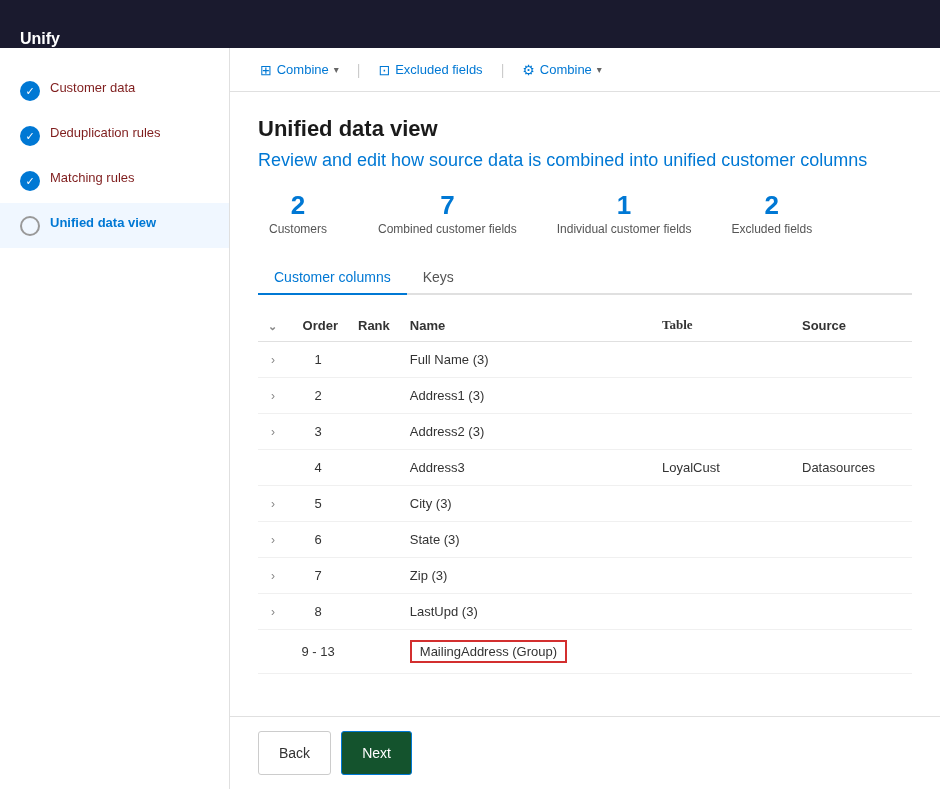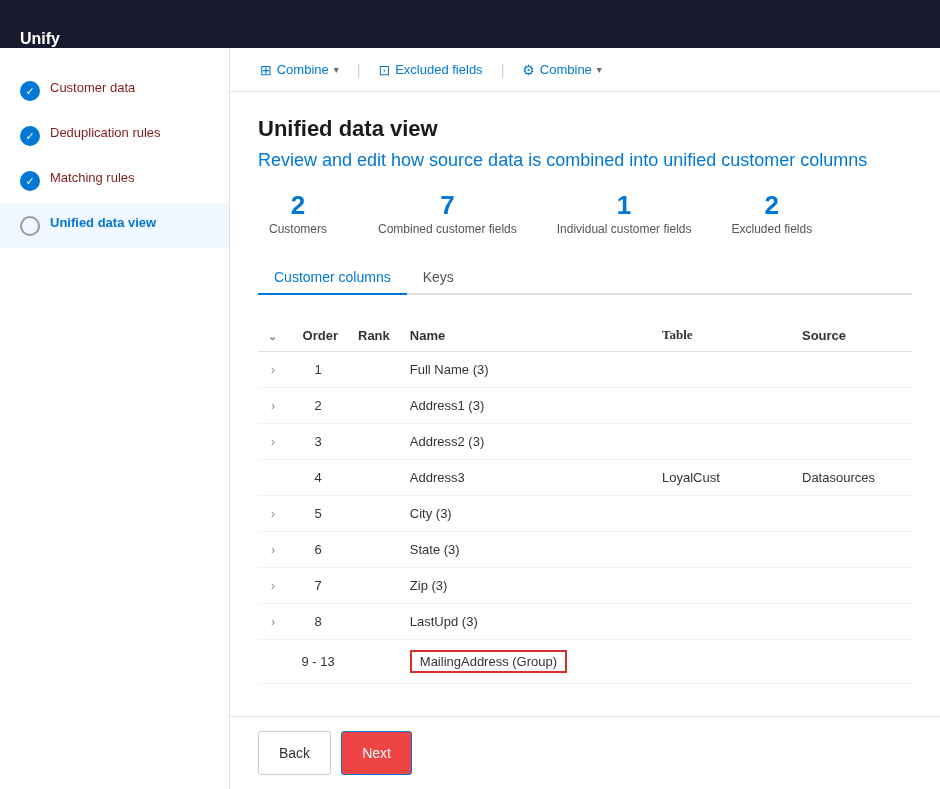--- a/index.html
+++ b/index.html
@@ -143,21 +143,21 @@
       color: #555;
       text-align: center;
       line-height: 1.3;
       margin-top: 2px;
     }
 
     
     .tabs {
       display: flex;
       border-bottom: 2px solid #e0e0e0;
-      margin-bottom: 24px;
+      margin-bottom: 14px;
     }
     .tab {
       padding: 8px 16px;
       cursor: pointer;
       font-size: 14px;
       color: #555;
       border-bottom: 2px solid transparent;
       margin-bottom: -2px;
     }
     .tab.active {
@@ -219,21 +219,21 @@
     .btn {
       padding: 13px 20px;
       border-radius: 3px;
       font-size: 14px;
       cursor: pointer;
       border: 1px solid #ccc;
       background: #fff;
       color: #333;
     }
     .btn-primary {
-      background: #ef4444;
+      background: #14532d;
       color: #fff;
       border-color: #0078d4;
     }
   </style>
 </head>
 <body>
 
 <div class="top-bar">
   <span class="top-bar-title">Unify</span>
 </div>

